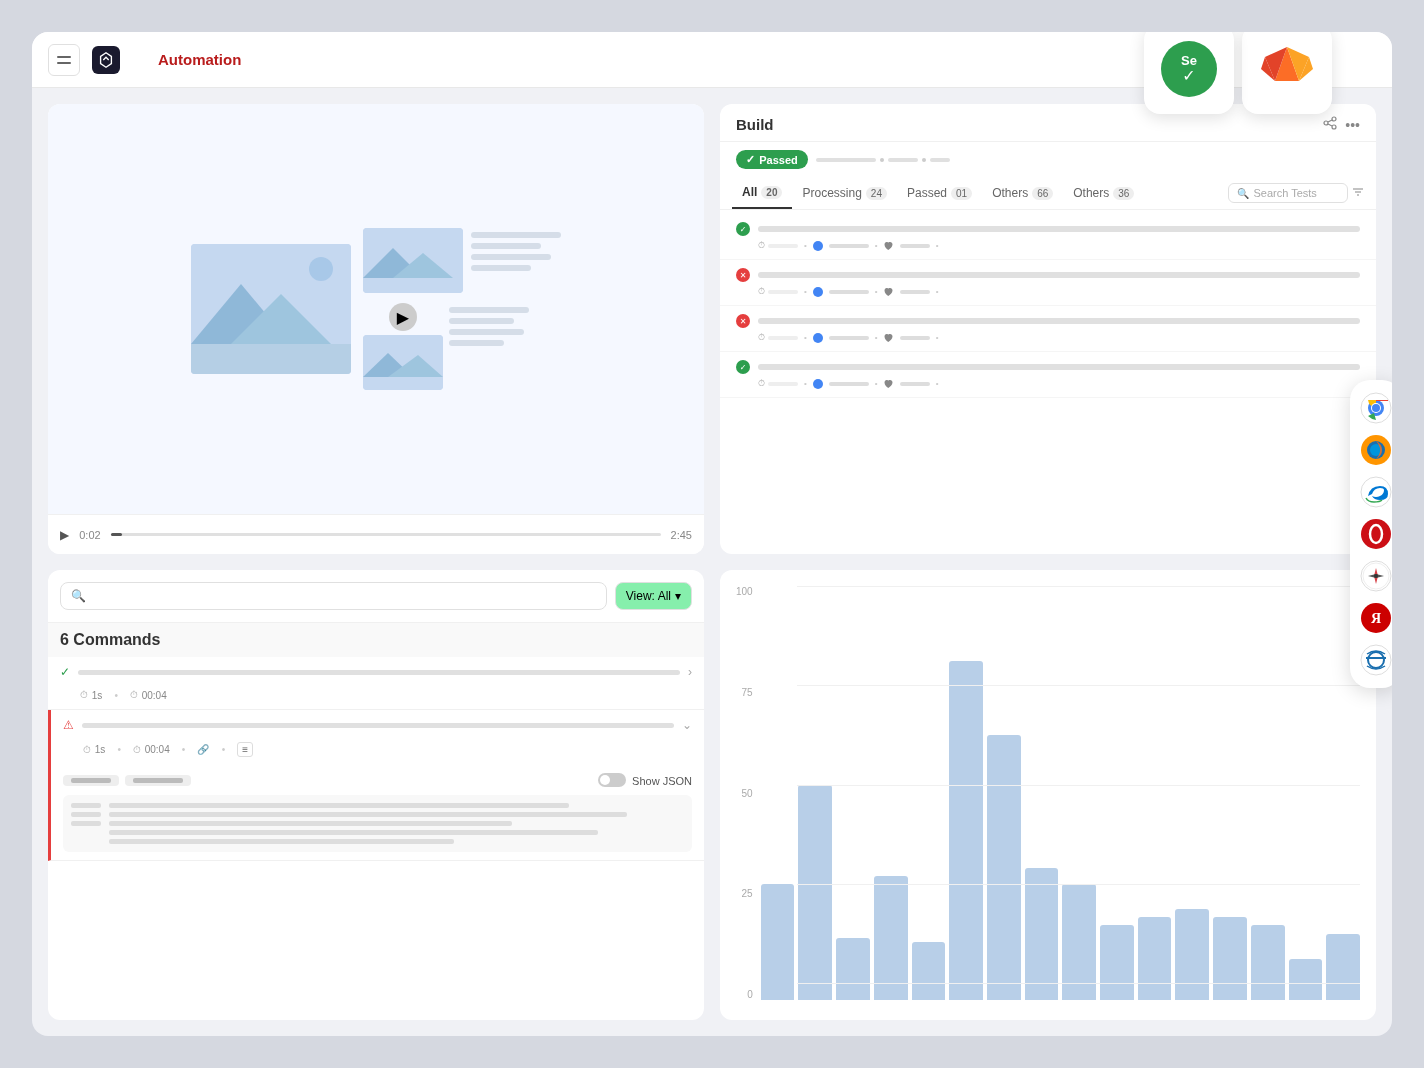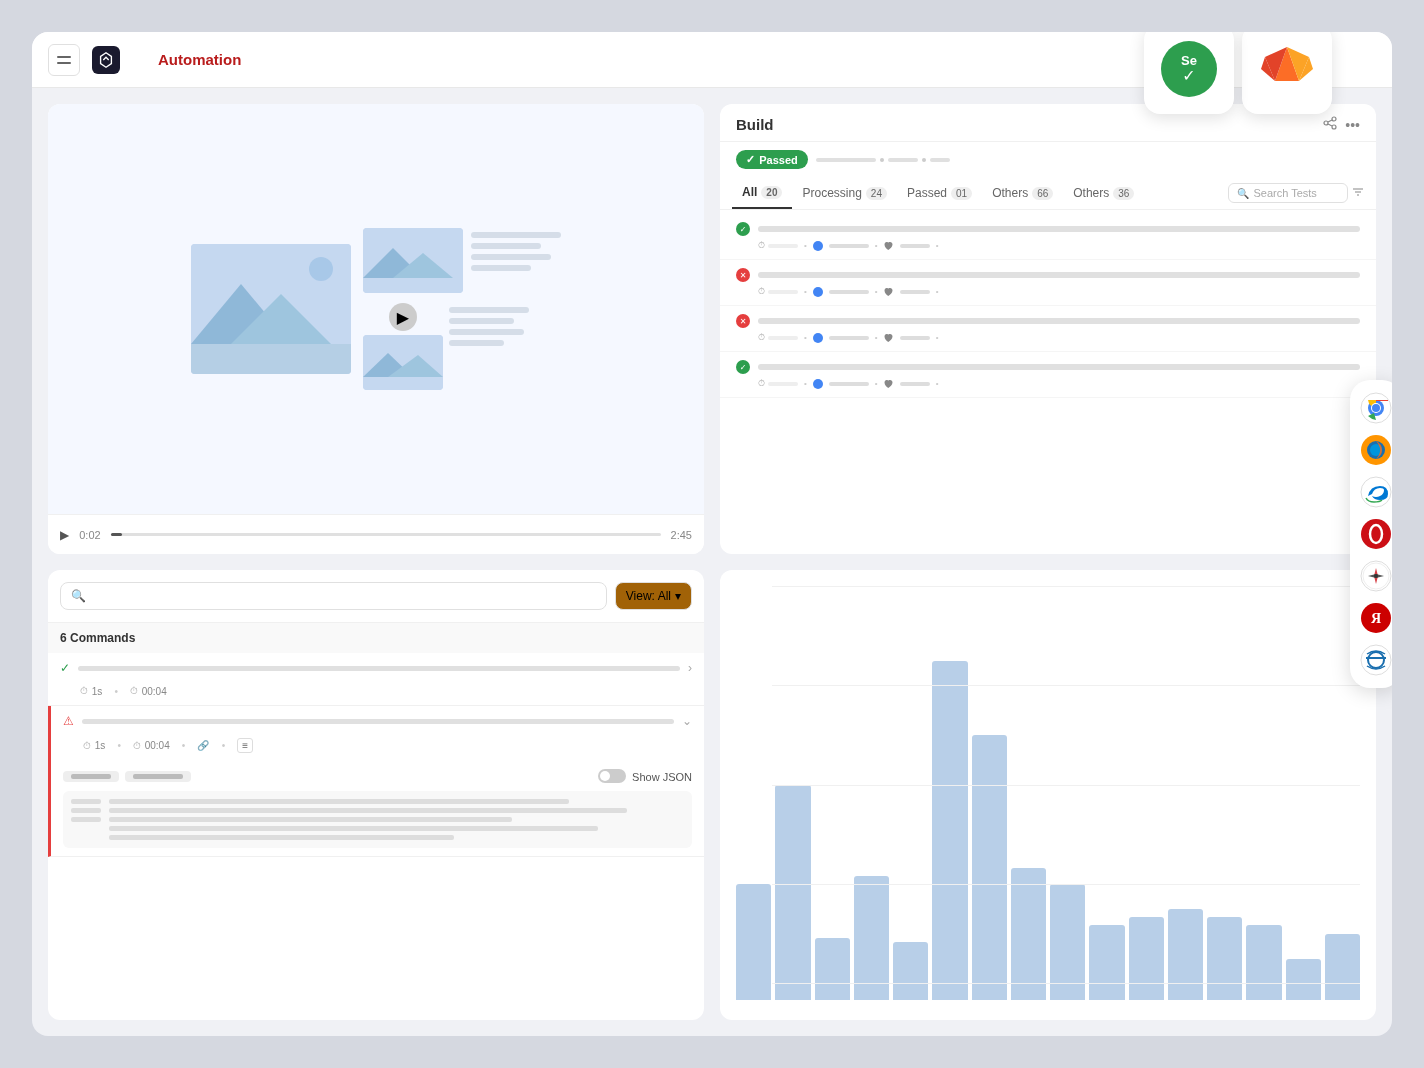--- a/index.html
+++ b/index.html
@@ -311,29 +311,29 @@
       border: none; outline: none;
       font-size: 12px; color: #333;
       background: transparent;
       flex: 1;
     }
     .view-select {
       border: 1px solid #e0e0e0;
       border-radius: 8px;
       padding: 6px 10px;
       font-size: 12px;
-      background: #a16207;
+      background: #86efac;
       cursor: pointer;
       display: flex; align-items: center; gap: 4px;
     }
 
     .commands-count-row {
       padding: 8px 12px;
       background: #f9f9f9;
-      font-size: 12px; font-weight: 600; color: #333;
+      font-size: 16px; font-weight: 600; color: #333;
     }
 
     .command-item {
       border-bottom: 1px solid #f0f0f0;
     }
     .command-row {
       display: flex; align-items: center; gap: 8px;
       padding: 8px 12px;
     }
     .check-icon { color: #2d9e4e; font-size: 12px; }
@@ -844,20 +844,27 @@
               <div class="code-ln" style="width:60%;"></div>
             </div>
           </div>
         </div>
       </div>
     </div>
 
     <div class="panel chart-panel">
       <div style="position:relative;flex:1;display:flex;gap:8px;">
 
+        <div class="y-axis">
+          <span class="y-label">100</span>
+          <span class="y-label">75</span>
+          <span class="y-label">50</span>
+          <span class="y-label">25</span>
+          <span class="y-label">0</span>
+        </div>
 
         <div style="position:relative;flex:1;">
 
           <div class="grid-lines">
             <div class="grid-line"></div>
             <div class="grid-line"></div>
             <div class="grid-line"></div>
             <div class="grid-line"></div>
             <div class="grid-line"></div>
           </div>

